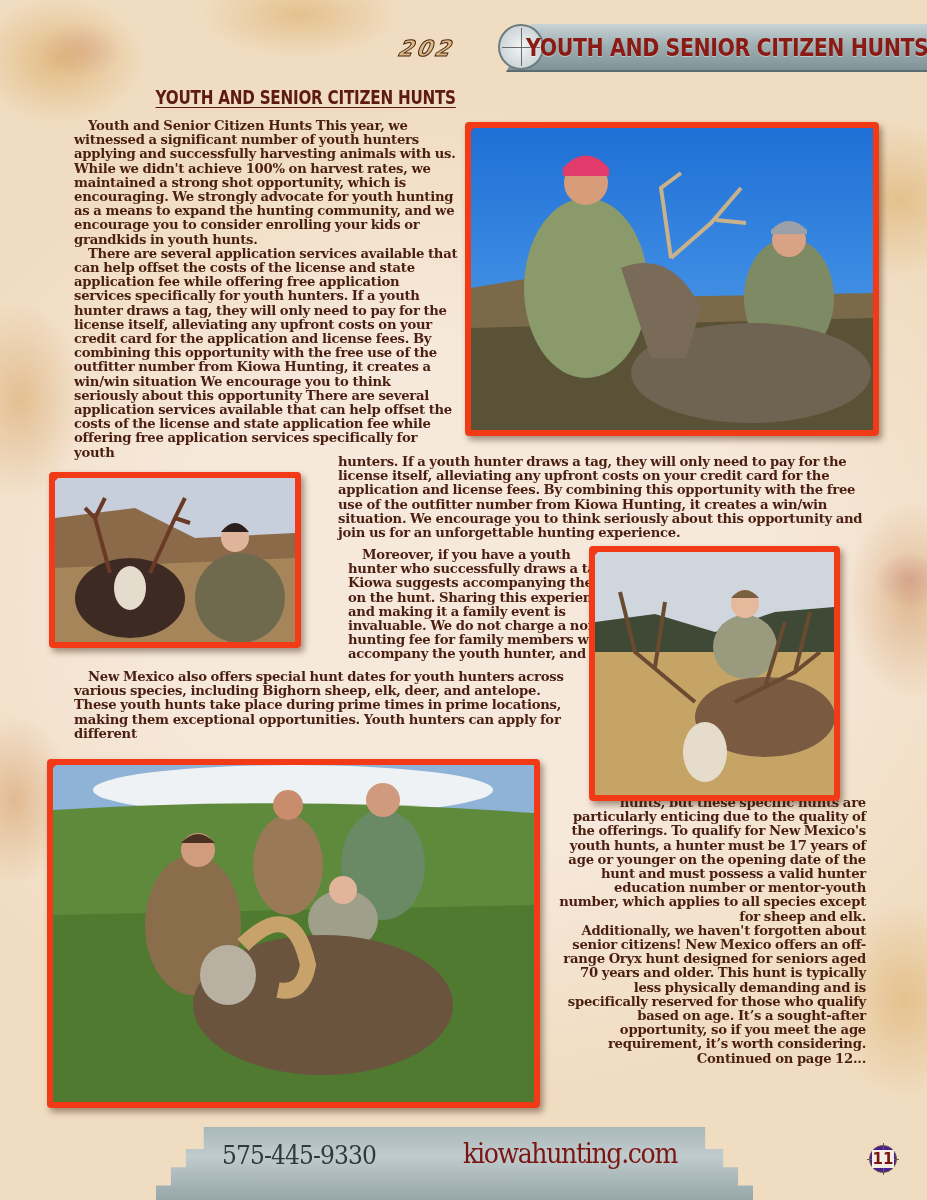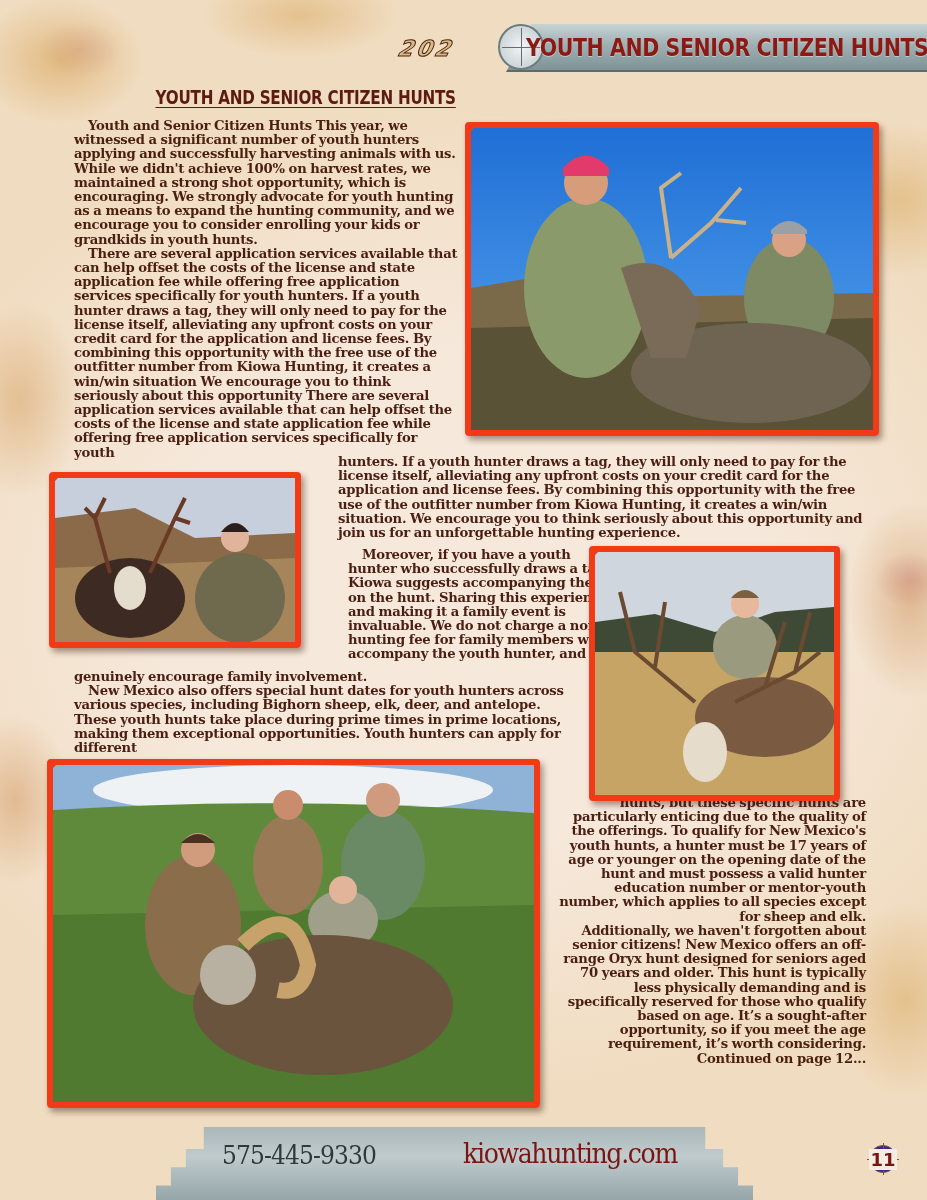--- a/index.html
+++ b/index.html
@@ -99,21 +99,21 @@
   }
   .footer-url {
     position: absolute; left: 463px; top: 1137px;
     font-family: "DejaVu Serif", serif; font-size: 28px; color: #7a1512;
     letter-spacing: -1.5px; transform: scaleX(0.9); transform-origin: left center;
   }
   .page-badge {
     position: absolute; left: 869px; top: 1145px; width: 28px; height: 28px;
     border-radius: 50%; background: #4c1d95; border: 1.5px solid #6a5b4f;
     display: flex; align-items: center; justify-content: center;
-    font-family: "DejaVu Sans", sans-serif; font-weight: bold; font-size: 18px; color: #7a1512;
+    font-family: "DejaVu Sans", sans-serif; font-weight: bold; font-size: 15px; color: #7a1512;
   }
   .page-badge::before { content: ""; position: absolute; left: 50%; top: -3px; bottom: -3px; width: 1px; background: #6a5b4f; z-index: 0; }
   .page-badge::after { content: ""; position: absolute; top: 50%; left: -3px; right: -3px; height: 1px; background: #6a5b4f; z-index: 0; }
   .page-badge span { position: relative; z-index: 1; background: #f4ede3; padding: 0 1px; }
 </style>
 </head>
 <body>
 
 <div class="header-banner">
   <div class="header-year">202</div>
@@ -137,21 +137,20 @@
   <p>There are several application services available that can help offset the costs of the license and state application fee while offering free application services specifically for youth hunters. If a youth hunter draws a tag, they will only need to pay for the license itself, alleviating any upfront costs on your credit card for the application and license fees. By combining this opportunity with the free use of the outfitter number from Kiowa Hunting, it creates a win/win situation We encourage you to think seriously about this opportunity There are several application services available that can help offset the costs of the license and state application fee while offering free application services specifically for youth</p>
 </div>
 
 <div class="text" style="left:338px; top:455px; width:535px;">
   <p class="cont">hunters. If a youth hunter draws a tag, they will only need to pay for the license itself, alleviating any upfront costs on your credit card for the application and license fees. By combining this opportunity with the free use of the outfitter number from Kiowa Hunting, it creates a win/win situation. We encourage you to think seriously about this opportunity and join us for an unforgettable hunting experience.</p>
 </div>
 <div class="text" style="left:320px; top:548px; width:268px;margin-left:28px;">
   <p>Moreover, if you have a youth hunter who successfully draws a tag, Kiowa suggests accompanying them on the hunt. Sharing this experience and making it a family event is invaluable. We do not charge a non-hunting fee for family members who accompany the youth hunter, and we</p>
 </div>
 <div class="text" style="left:74px; top:670px; width:512px;">
-  <p class="cont">genuinely encourage family involvement.</p>
   <p>New Mexico also offers special hunt dates for youth hunters across various species, including Bighorn sheep, elk, deer, and antelope. These youth hunts take place during prime times in prime locations, making them exceptional opportunities. Youth hunters can apply for different</p>
 </div>
 
 <div class="text" style="left:556px; top:796px; width:310px;text-align:right;">
   <p class="cont">hunts, but these specific hunts are particularly enticing due to the quality of the offerings. To qualify for New Mexico's youth hunts, a hunter must be 17 years of age or younger on the opening date of the hunt and must possess a valid hunter education number or mentor-youth number, which applies to all species except for sheep and elk.</p>
   <p>Additionally, we haven't forgotten about senior citizens! New Mexico offers an off-range Oryx hunt designed for seniors aged 70 years and older. This hunt is typically less physically demanding and is specifically reserved for those who qualify based on age. It’s a sought-after opportunity, so if you meet the age requirement, it’s worth considering.</p>
   <p class="continued">Continued on page 12...</p>
 </div>
 
 <div class="photo" style="left:465px; top:122px; width:414px; height:314px;">

